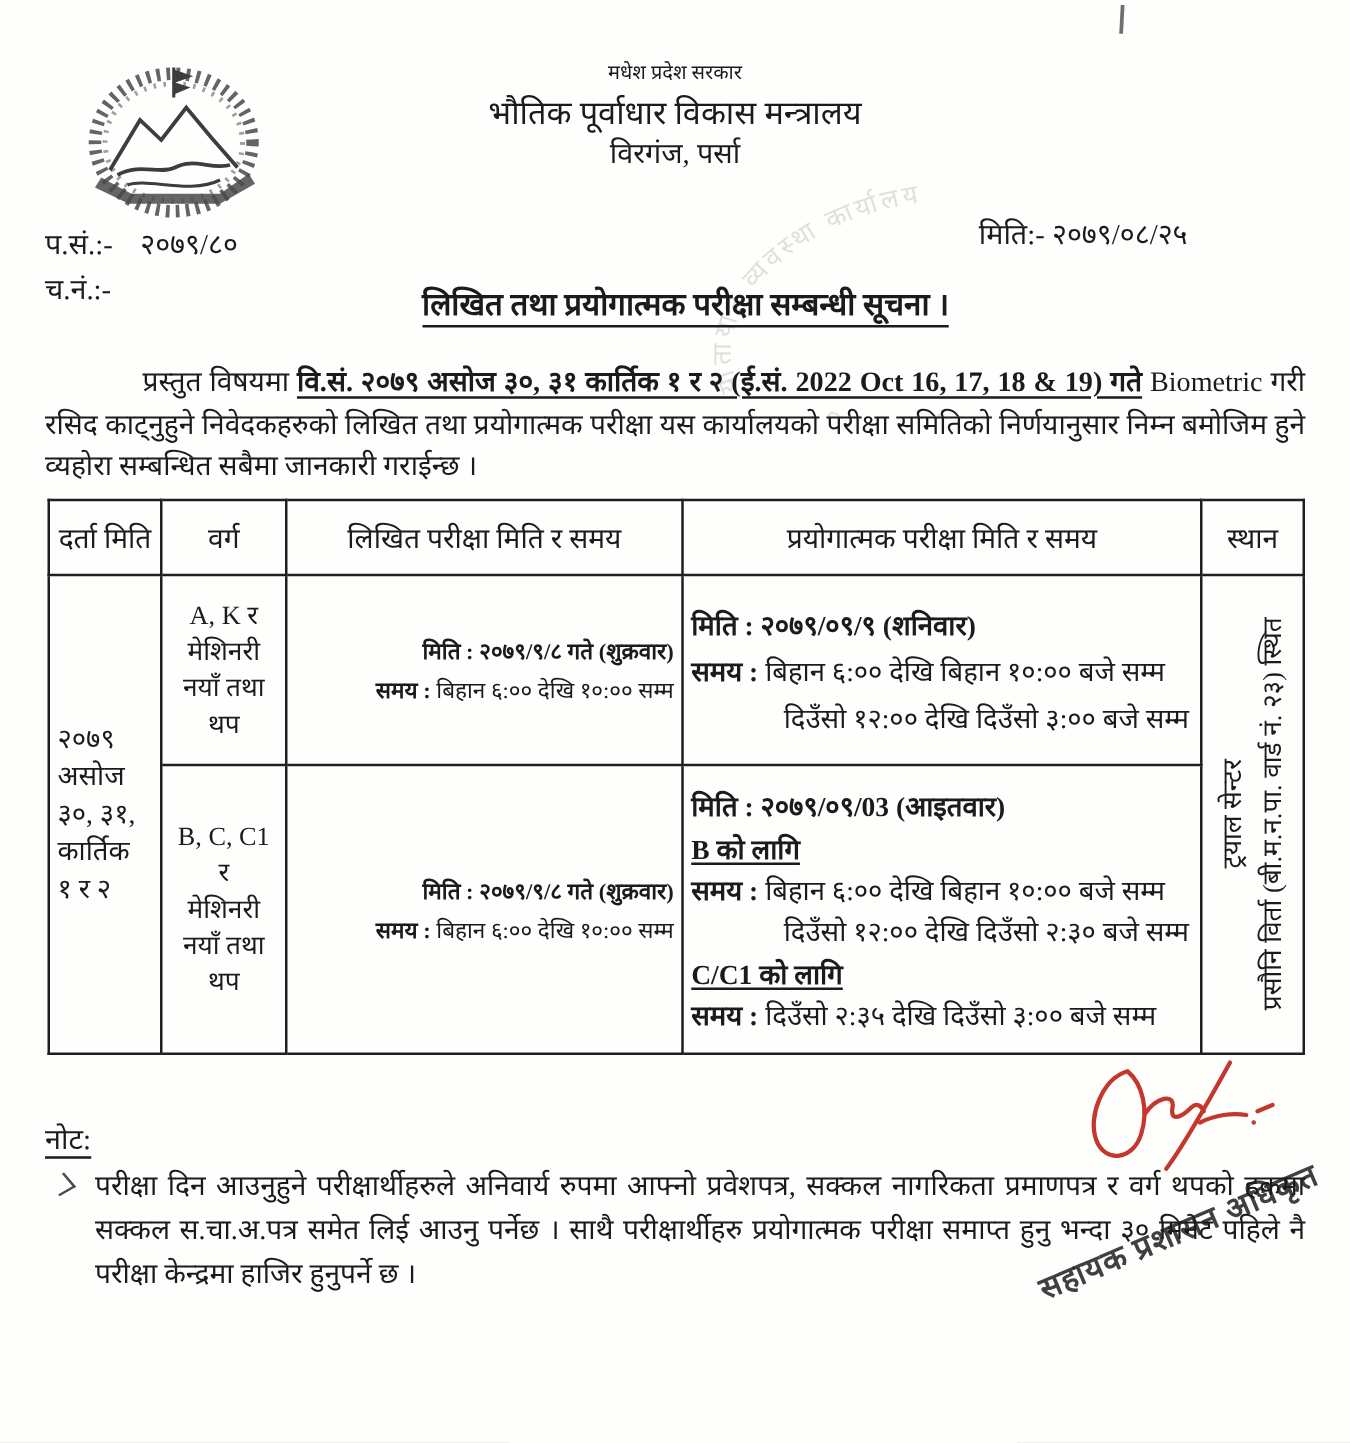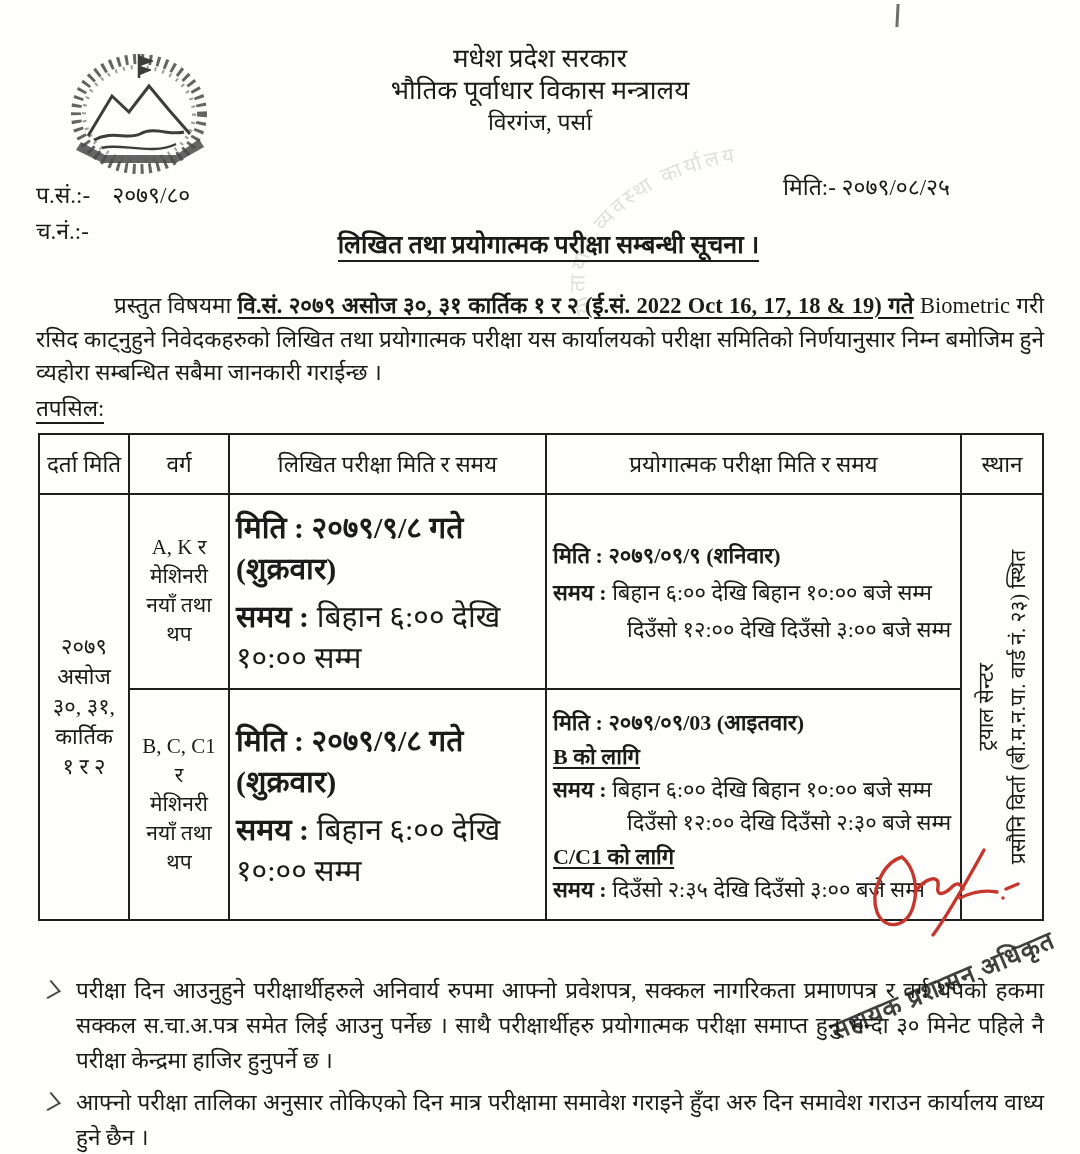--- a/index.html
+++ b/index.html
@@ -2,21 +2,21 @@
 <html><head>
 <meta charset="utf-8">
 <style>
   html,body{margin:0;padding:0;background:#e8e8e4;}
   .page{
     position:relative; width:1080px; height:1154px; margin:0 auto;
     background:#fefefc; overflow:hidden; color:#1b1b1b;
     font-family:"Liberation Serif","DejaVu Serif",serif;
   }
   .center-head{position:absolute;top:44px;left:0;width:100%;text-align:center;z-index:2;}
-  .gov-line{font-size:26px;line-height:30px;}
+  .gov-line{font-size:16px;line-height:30px;}
   .ministry-line{font-size:26px;line-height:34px;}
   .office-line{font-size:31px;line-height:39px;font-weight:bold;}
   .place-line{font-size:23px;line-height:30px;}
   .ref-line{position:absolute;left:36px;top:178px;font-size:23px;z-index:2;}
   .ref-line .val{margin-left:22px;}
   .ch-line{position:absolute;left:36px;top:214px;font-size:23px;z-index:2;}
   .date-line{position:absolute;left:783px;top:170px;font-size:23px;z-index:2;}
   .emblem{position:absolute;left:56px;top:42px;width:166px;height:140px;z-index:2;}
   .watermark{position:absolute;left:548px;top:124px;width:360px;height:210px;opacity:.27;z-index:1;}
   .scan-dash{position:absolute;left:896px;top:4px;width:3px;height:23px;background:#6e6e6e;transform:rotate(3deg);z-index:1;}
@@ -25,24 +25,24 @@
   .notice-title{text-align:center;font-size:25px;font-weight:bold;line-height:34px;}
   .notice-title .u{border-bottom:2.5px solid #1b1b1b;padding-bottom:2px;margin-left:17px;}
   .para{margin:27px 36px 0;font-size:22.5px;line-height:33.5px;text-align:justify;text-indent:78px;}
   .para .dates{font-weight:bold;text-decoration:underline;text-underline-offset:4px;text-decoration-thickness:2px;}
   .tapasil{margin:3px 36px 0;font-size:22.5px;line-height:31px;}
   .tapasil .u{border-bottom:2px solid #1b1b1b;padding-bottom:1px;}
 
   table.exam{border-collapse:collapse;margin:9px 38px 0;width:1004px;table-layout:fixed;}
   table.exam th,table.exam td{border:2.4px solid #1f1f1f;padding:4px 6px;vertical-align:middle;}
   table.exam th{font-size:22.5px;font-weight:normal;height:50px;text-align:center;}
-  td.regdate{text-align:center;font-size:22px;line-height:30px;}
+  td.regdate{font-size:22px;line-height:30px;}
   td.cat{text-align:center;font-size:21px;line-height:29px;}
   tr.r1{height:152px;} tr.r2{height:231px;}
-  td.written{padding-left:12px;font-size:30px;}
+  td.written{padding-left:12px;font-size:18px;text-align:right;}
   td.practical{padding-left:12px;font-size:22px;}
   .dt-line{font-weight:bold;margin:7px 0;}
   .tm-line{margin:7px 0;}
   .bld{font-weight:bold;}
   .indent2{padding-left:74px;}
   .grp-label{font-weight:bold;text-decoration:underline;text-underline-offset:3px;margin:4px 0 2px;}
   .tight{margin:3px 0;}
   td.loc{position:relative;padding:0;}
   .loc-rot{
     position:absolute;left:50%;top:50%;width:420px;
@@ -118,23 +118,20 @@
   </div>
 
   <div class="content">
 
     <div class="notice-title">
       <span class="u">लिखित तथा प्रयोगात्मक परीक्षा सम्बन्धी सूचना ।</span>
     </div>
 
     <div class="para"><span>प्रस्तुत विषयमा </span><span class="dates">वि.सं. २०७९ असोज ३०, ३१ कार्तिक १ र २ (ई.सं. 2022 Oct 16, 17, 18 &amp; 19) गते</span><span> Biometric </span><span>गरी रसिद काट्नुहुने निवेदकहरुको लिखित तथा प्रयोगात्मक परीक्षा यस कार्यालयको परीक्षा समितिको निर्णयानुसार निम्न बमोजिम हुने व्यहोरा सम्बन्धित सबैमा जानकारी गराईन्छ ।</span></div>
 
-    <div class="tapasil">
-      <span class="u">तपसिल:</span>
-    </div>
 
     <table class="exam">
       <colgroup>
         <col style="width:90px">
           <col style="width:100px">
           <col style="width:317px">
           <col style="width:415px">
           <col style="width:82px">
       </colgroup>
       <tbody>
@@ -207,27 +204,26 @@
           <div class="tm-line tight">
             <span class="bld">समय :</span>
             <span>दिउँसो  २:३५ देखि दिउँसो  ३:०० बजे सम्म</span>
           </div>
         </td>
       </tr>
     </tbody>
       </table>
 
     <div class="notes">
+      <div class="note-label">
+        <span class="u">नोट:</span>
+      </div>
       <div class="note-item">
         <span class="bullet-icon"></span>
         <span>परीक्षा दिन आउनुहुने परीक्षार्थीहरुले अनिवार्य रुपमा आफ्नो प्रवेशपत्र, सक्कल नागरिकता प्रमाणपत्र र वर्ग थपको हकमा सक्कल स.चा.अ.पत्र समेत लिई आउनु पर्नेछ । साथै परीक्षार्थीहरु प्रयोगात्मक परीक्षा समाप्त हुनु भन्दा ३० मिनेट पहिले नै परीक्षा केन्द्रमा हाजिर हुनुपर्ने छ ।</span>
-      </div>
-      <div class="note-item">
-        <span class="bullet-icon"></span>
-        <span>आफ्नो परीक्षा तालिका अनुसार तोकिएको दिन मात्र परीक्षामा समावेश गराइने हुँदा अरु दिन समावेश गराउन कार्यालय वाध्य हुने छैन ।</span>
       </div>
     </div>
 
   </div>
 
   <svg class="signature" viewBox="0 0 172 98" aria-hidden="true">
     <g stroke="#c5372c" stroke-width="3.4" fill="none" stroke-linecap="round">
       <path d="M40,12 C20,18 8,48 15,67 C22,86 45,83 51,62 C57,43 52,22 40,12 Z"></path>
       <path d="M54,46 C63,33 78,29 76,41 C74,52 82,50 91,41 C95,37 99,39 101,44"></path>
       <path d="M122,5 C106,34 86,70 71,90"></path>

